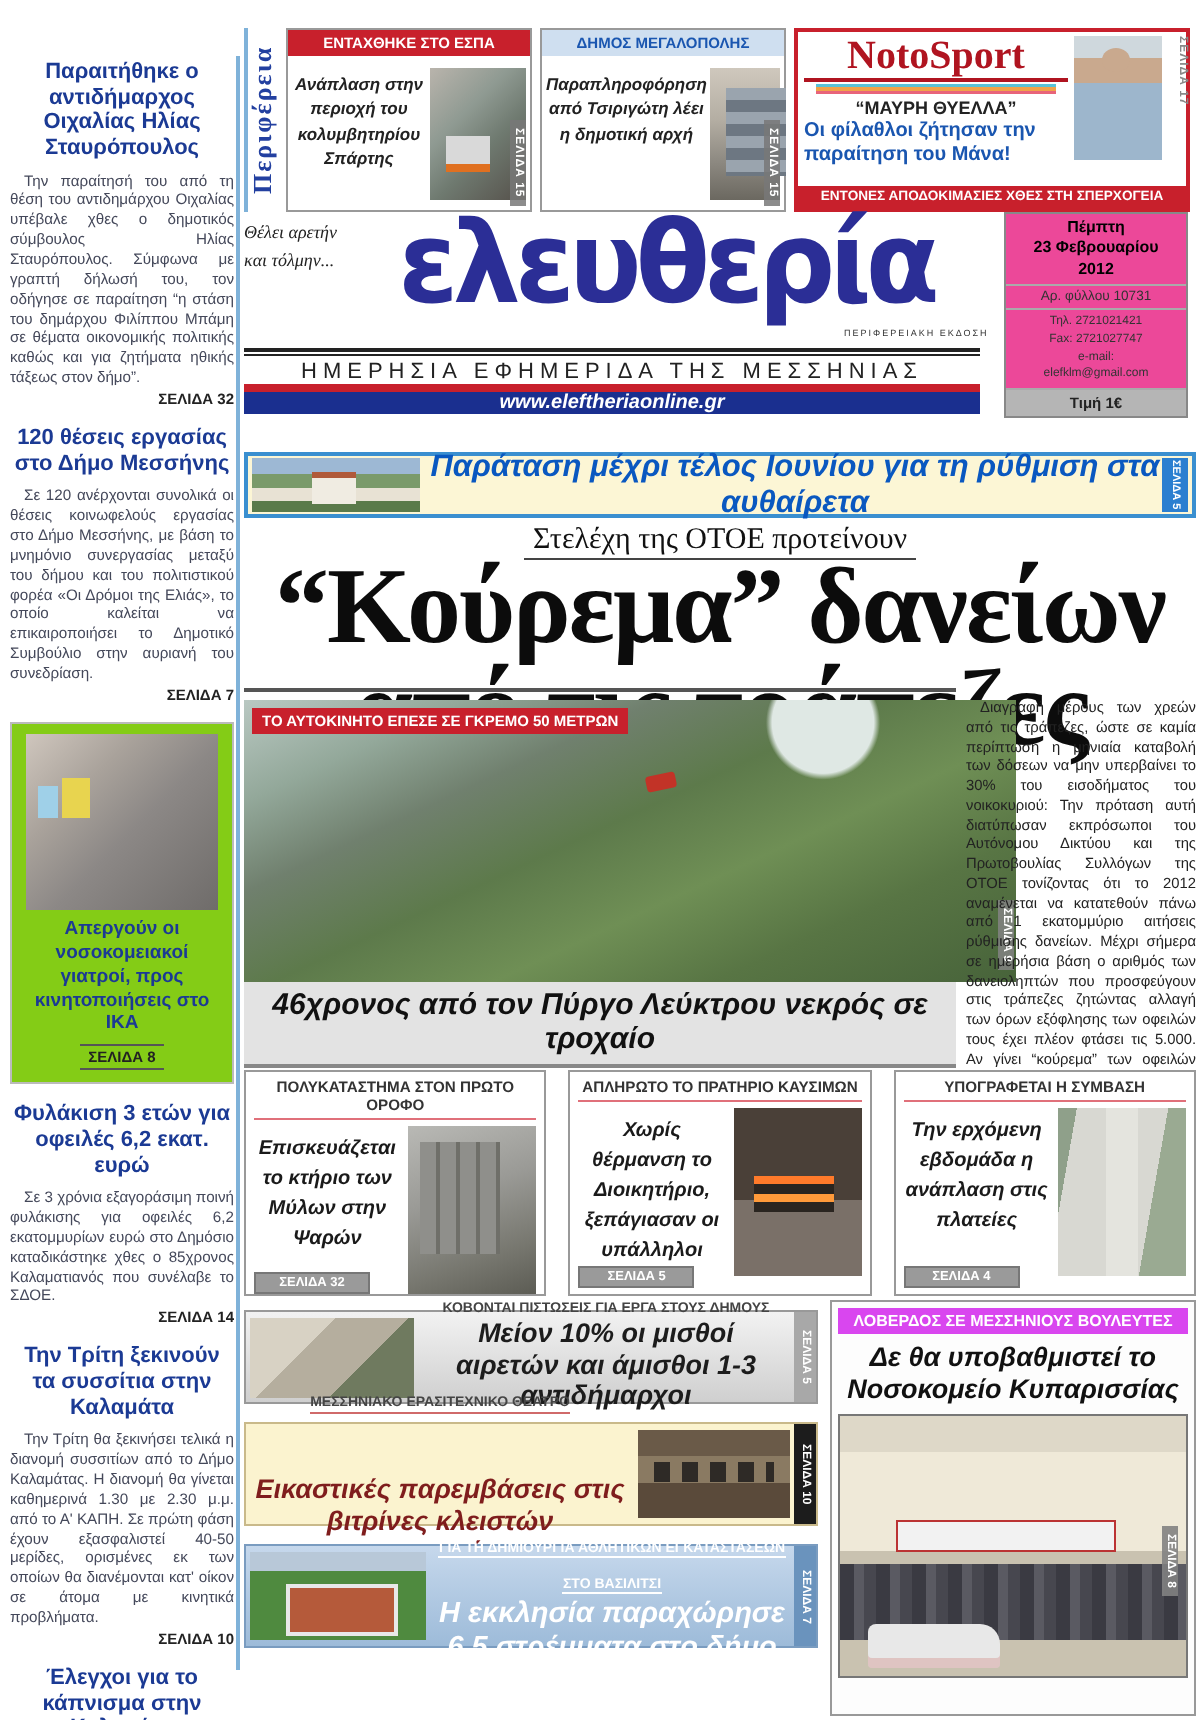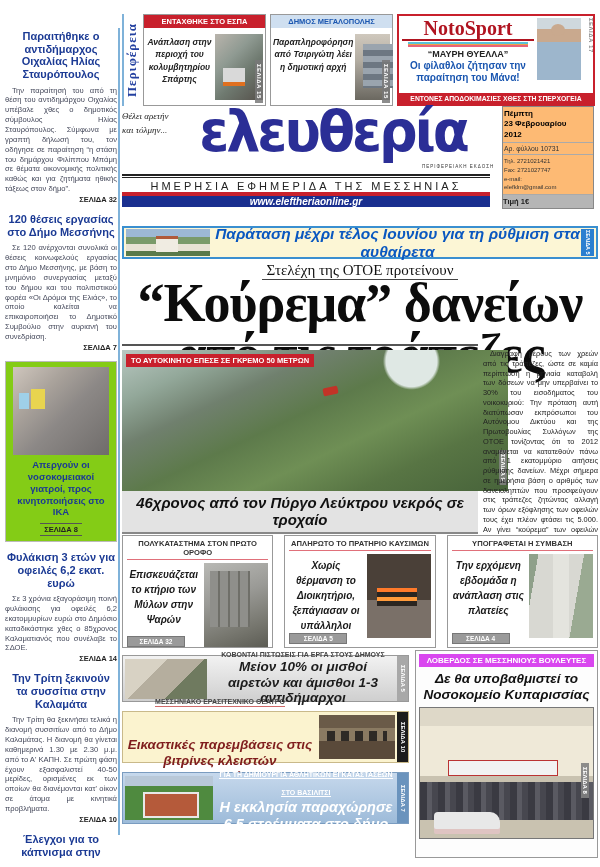--- a/index.html
+++ b/index.html
@@ -41,38 +41,38 @@
   .img-excavator::after { content:""; position:absolute; left:8px; bottom:14px; width:22px; height:14px; background:#d9d9d9; border-bottom:4px solid #e07020; }
   .img-building { background: linear-gradient(180deg,#cfc8bd 0%,#b3ada2 40%,#8e8a82 70%,#6b6860 100%); position:relative; }
   .img-building::after { content:""; position:absolute; left:8px; top:10px; width:30px; height:44px; background:repeating-linear-gradient(180deg,#9aa4ae 0 6px,#6d7782 6px 12px); }
   .vpage-photo { position:absolute; right:2px; bottom:2px; writing-mode:vertical-rl; background:rgba(120,120,120,.85); color:#fff; font-size:6px; font-weight:bold; padding:4px 1px; letter-spacing:.5px; }
 
   .notosport { width:198px; border:2px solid #c8202c; background:#fff; position:relative; display:flex; flex-wrap:wrap; }
   .ns-main { width:138px; padding:2px 3px; }
   .ns-logo { font-family:"Liberation Serif", serif; font-weight:bold; font-size:20px; color:#b01420; text-align:center; border-bottom:2px solid #b01420; line-height:1; padding-bottom:1px; }
   .ns-stripes { height:5px; margin:1px 6px 2px; background:linear-gradient(180deg,#59c2d8 0 33%,#f0a24a 33% 66%,#e8647a 66% 100%); }
   .ns-quote { font-size:9px; font-weight:bold; color:#222; text-align:center; }
-  .ns-headline { font-size:10px; font-weight:bold; color:#1a56b0; text-align:center; line-height:1.2; margin-top:1px; }
+  .ns-headline { font-size:10px; font-weight:bold; color:#1a56b0; text-align:left; line-height:1.2; margin-top:1px; }
   .ns-photo { width:44px; height:62px; margin-top:2px;
      background: linear-gradient(180deg,#cfd8dd 0 18%, #c9a98e 18% 38%, #9db6cc 38% 100%); position:relative; }
   .ns-photo::after{ content:""; position:absolute; left:14px; top:6px; width:14px; height:12px; border-radius:50%; background:#c9a98e; }
   .ns-bar { width:100%; background:#c8202c; color:#fff; font-size:6.8px; font-weight:bold; text-align:center; padding:2px 0; align-self:flex-end; }
   .ns-vpage { position:absolute; right:-1px; top:2px; writing-mode:vertical-rl; color:#888; font-size:6px; font-weight:bold; letter-spacing:.5px; }
 
   
   .masthead { position:absolute; left:122px; top:106px; width:476px; height:118px; }
   .motto { position:absolute; left:0; top:4px; width:48px; font-family:"Liberation Serif", serif; font-style:italic; font-size:9px; color:#222; line-height:1.5; }
   .logo { position:absolute; left:46px; top:-6px; width:330px; text-align:center;
      font-family:"DejaVu Sans", sans-serif; font-weight:900; font-size:54px; letter-spacing:-3px; color:#2b2e96; transform:scaleY(1.05); }
   .edition { position:absolute; left:300px; top:58px; font-size:4.5px; color:#333; letter-spacing:1px; text-align:center; line-height:1.4; }
   .m-rule { position:absolute; left:0; top:68px; width:368px; border-top:2px solid #222; border-bottom:1px solid #222; height:4px; }
   .m-sub { position:absolute; left:0; top:74px; width:368px; text-align:center; font-size:11px; letter-spacing:3px; color:#222; }
   .m-web { position:absolute; left:0; top:86px; width:368px; height:15px; background:#1a2f8f; border-top:4px solid #c8202c; display:flex; align-items:center; justify-content:center; }
   .m-web span { color:#fff; font-weight:bold; font-size:10px; font-style:italic; }
-  .m-info { position:absolute; right:4px; top:0; width:92px; border:1px solid #888; background:#fdba74; font-size:7px; text-align:left; }
+  .m-info { position:absolute; right:4px; top:0; width:92px; border:1px solid #888; background:#ec4899; font-size:7px; text-align:center; }
   .m-info .row { border-bottom:1px solid #aaa; padding:2px 1px; }
   .m-date { font-weight:bold; font-size:8px; line-height:1.3; }
   .m-issue { font-size:6.8px; color:#333; }
   .m-contact { font-size:6px; color:#333; line-height:1.45; }
   .m-price { background:#b5b5b5; font-weight:bold; font-size:7.5px; padding:2px 0; color:#222; }
 
   
   .banner { position:absolute; left:122px; top:226px; width:476px; height:33px; border:2px solid #3a8fd0; background:#fcf6d5; display:flex; align-items:center; }
   .banner-img { width:84px; height:27px; margin:0 4px 0 2px;
      background: linear-gradient(180deg,#9db8d4 0 30%, #7a9a6a 30% 55%, #e8e2d4 55% 80%, #5a7a4a 80% 100%); position:relative; }

